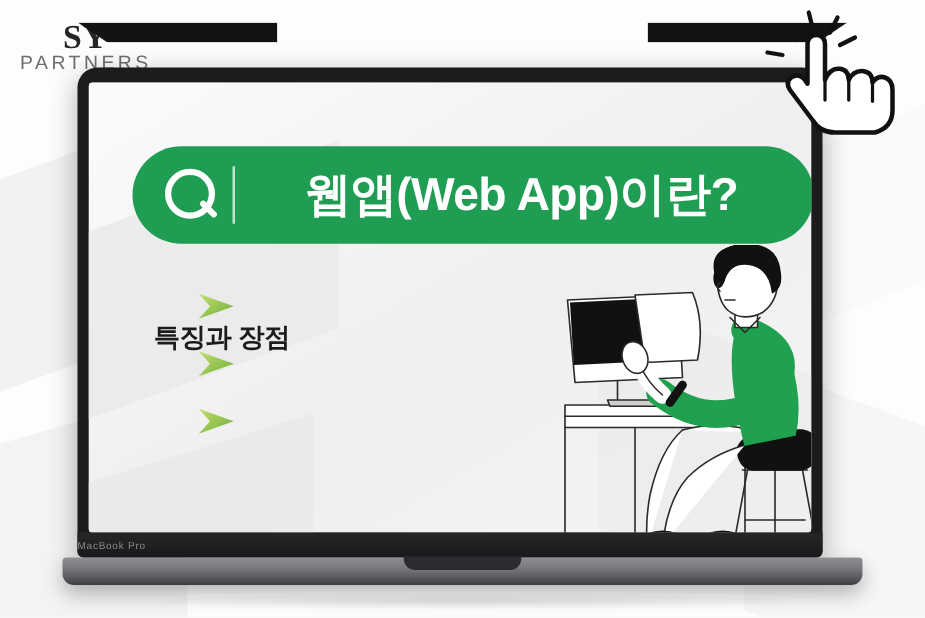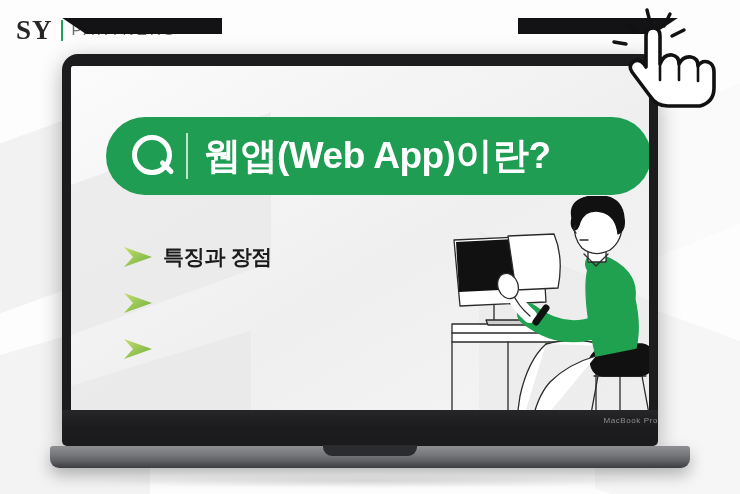--- a/index.html
+++ b/index.html
@@ -12,36 +12,36 @@
 
   
   .bg-layer{position:absolute;inset:0;overflow:hidden;}
   .bg-shape{position:absolute;background:#f0f0f0;}
   .bg-a{left:-60px;top:118px;width:260px;height:170px;transform:skewY(-20deg);background:#f2f2f2;}
   .bg-b{left:-80px;top:345px;width:230px;height:190px;transform:skewY(-16deg);background:#f3f3f3;}
   .bg-c{left:595px;top:330px;width:230px;height:200px;transform:skewY(20deg);background:#f6f6f6;}
   .bg-d{left:600px;top:100px;width:200px;height:140px;transform:skewY(-22deg);background:#fafafa;}
 
   
-  .logo{position:absolute;left:16px;top:16px;display:flex;align-items:center;height:28px;}
+  .logo{position:absolute;left:16px;top:16px;display:flex;align-items:center;height:28px;flex-direction:column;}
   .logo-sy{font-family:"Liberation Serif","DejaVu Serif",serif;font-weight:bold;font-size:27px;
            color:#262626;letter-spacing:1px;line-height:1;}
   .logo-bar{width:2px;height:21px;background:#21a05a;margin:0 9px 0 8px;}
   .logo-partners{font-size:15.5px;color:#6d6d6d;letter-spacing:2.8px;line-height:1;font-weight:400;}
 
   
   .laptop{position:absolute;left:0;top:0;width:740px;height:494px;}
   .lid{position:absolute;left:62px;top:54px;width:596px;height:392px;
        background:#1c1c1e;border-radius:16px 16px 5px 5px;
        box-shadow:0 6px 22px rgba(0,0,0,.30);}
   .lid-inner{position:absolute;left:9px;top:12px;right:9px;bottom:20px;
        background:#efefef;border-radius:3px;overflow:hidden;}
-  .chin{position:absolute;left:0;bottom:16px;width:100%;height:20px;
+  .chin{position:absolute;left:0;bottom:0;width:100%;height:20px;
        background:linear-gradient(180deg,#262628,#1a1a1c);
-       border-radius:0 0 5px 5px;display:flex;align-items:center;justify-content:flex-end;margin-top:40px;}
+       border-radius:0 0 5px 5px;display:flex;align-items:center;justify-content:flex-start;margin-top:40px;}
   .chin-label{font-size:8px;color:#8d8d8d;letter-spacing:.6px;}
 
   .base{position:absolute;left:50px;top:446px;width:640px;height:22px;
         background:linear-gradient(180deg,#8d8f93 0%,#77797d 38%,#5c5e62 70%,#3b3d41 100%);
         border-radius:3px 3px 9px 9px;
         box-shadow:0 7px 16px rgba(0,0,0,.28);}
   .base-notch{position:absolute;left:50%;top:-1px;transform:translateX(-50%);
         width:94px;height:11px;background:#2a2c2f;border-radius:0 0 9px 9px;}
   .base-foot{position:absolute;top:18px;height:16px;background:#131315;}
   .foot-l{left:52px;width:170px;clip-path:polygon(6% 0,100% 0,100% 100%,20% 100%);}
@@ -57,25 +57,25 @@
   .s3{right:-50px;top:210px;width:220px;height:190px;transform:skewY(22deg);opacity:.5;}
 
   
   .pill{position:absolute;left:35px;top:51px;width:545px;height:78px;
         background:#1f9d53;border-radius:39px;display:flex;align-items:center;}
   .mag{position:relative;width:46px;height:46px;margin-left:24px;flex:0 0 auto;}
   .mag-ring{position:absolute;left:2px;top:2px;width:30px;height:30px;border:5px solid #fff;border-radius:50%;}
   .mag-handle{position:absolute;left:29px;top:30px;width:5px;height:17px;background:#fff;
         border-radius:3px;transform:rotate(-45deg);transform-origin:top left;}
   .pill-div{width:2px;height:46px;background:rgba(255,255,255,.72);margin:0 16px 0 10px;flex:0 0 auto;}
-  .pill-text{color:#ffffff;font-size:37px;font-weight:bold;letter-spacing:-.5px;white-space:nowrap;}
+  .pill-text{color:#ffffff;font-size:37px;font-weight:bold;letter-spacing:-.5px;white-space:nowrap;margin-left:40px;}
 
   
   .bullets{position:absolute;left:52px;top:168px;}
-  .bullet{display:flex;align-items:center;height:46px;}
+  .bullet{display:flex;align-items:center;height:46px;flex-direction:column;}
   .arrow{width:30px;height:22px;flex:0 0 auto;margin-right:10px;}
   .bullet-text{font-size:21px;font-weight:bold;color:#1b1b1b;letter-spacing:-.3px;white-space:nowrap;}
 
   
   .illu{position:absolute;left:375px;top:130px;width:215px;height:245px;}
 
   
   .cursor{position:absolute;left:606px;top:2px;width:118px;height:110px;}
 </style>
 </head>

